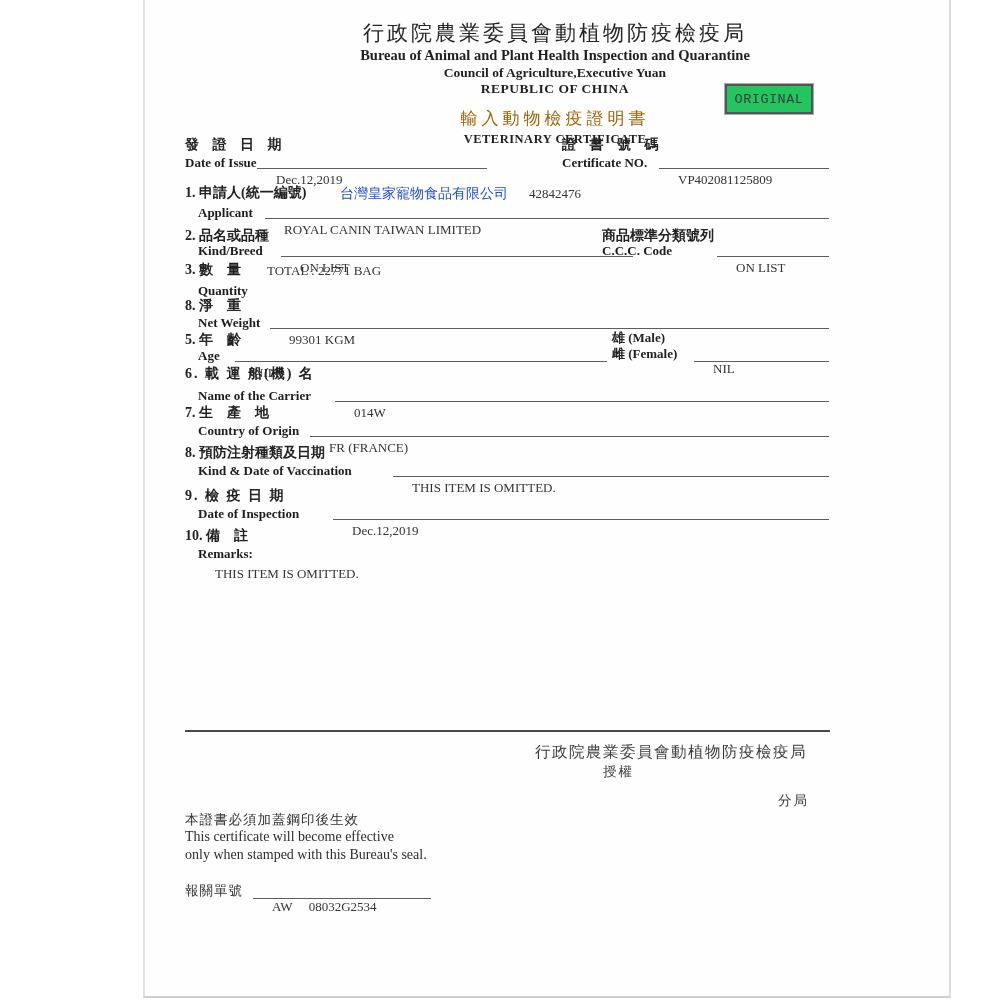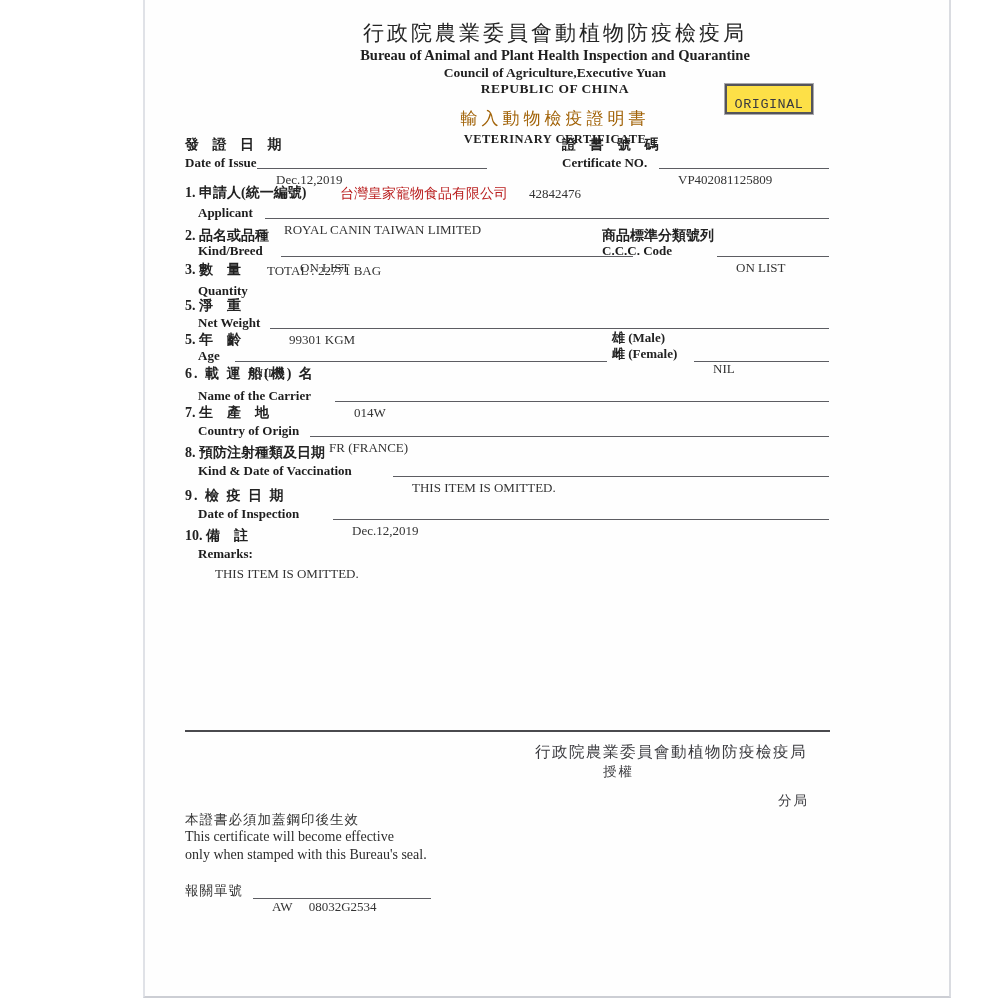--- a/index.html
+++ b/index.html
@@ -12,36 +12,36 @@
     position:absolute;left:143px;top:0;width:808px;height:998px;
     background:#fefefe;box-sizing:border-box;
     border-left:2px solid #e0e2e7;border-right:2px solid #dadce1;border-bottom:2px solid #ccced4;
   }
   .a{position:absolute;white-space:pre;}
   .zh{font-weight:bold;font-size:14px;color:#222;}
   .zh-sp{letter-spacing:5px;}
   .zh-sp2{letter-spacing:2px;}
   .en{font-weight:bold;font-size:13px;color:#1d1d1d;}
   .val{font-size:13px;color:#333;}
-  .valzh{font-size:14px;font-weight:normal;color:#b91c1c;}
+  .valzh{font-size:14px;font-weight:normal;color:#1d4ed8;}
   .ul{border-bottom:1px solid #5c5d62;height:17px;box-sizing:border-box;}
   .ul .val{display:inline-block;padding-left:3px;}
   .hdr{position:absolute;left:0;top:20px;width:100%;text-align:center;padding-left:16px;box-sizing:border-box;}
   .hdr .t1{font-size:21px;letter-spacing:3px;color:#252525;line-height:26px;}
   .hdr .t2{font-size:14.5px;font-weight:bold;line-height:18px;}
   .hdr .t3{font-size:13.5px;font-weight:bold;line-height:17px;}
   .hdr .t4{font-size:13.5px;font-weight:bold;line-height:16px;letter-spacing:0.5px;}
   .hdr .t5{font-size:17px;letter-spacing:4px;line-height:21px;color:#a16207;margin-top:11px;}
   .hdr .t6{font-size:12.5px;font-weight:bold;letter-spacing:0.5px;line-height:15px;margin-top:3px;}
   .stampbox{
     position:absolute;left:580px;top:84px;width:84px;height:26px;
     border:2px solid #54545a;box-shadow:0 0 0 1px #a9a9ae;
-    display:flex;align-items:flex-end;justify-content:center;
+    display:flex;align-items:center;justify-content:center;
     font-family:"Liberation Mono", monospace;font-size:13.5px;color:#3a3a40;letter-spacing:0.5px;
-    background:#fde047;
+    background:#22c55e;
   }
   .sep{position:absolute;left:40px;top:730px;width:645px;border-top:2px solid #4a4a4e;height:0;}
   .ftzh{font-weight:normal;color:#3c3c40;}
 </style>
 </head>
 <body>
 
 <div class="paper">
 
   <div class="hdr">
@@ -83,21 +83,21 @@
   </div>
   <div class="a en" style="left:457px;top:243px;">C.C.C. Code</div>
   <div class="a ul" style="left:572px;top:240px;width:112px;">
     <span class="val">ON LIST</span>
   </div>
 
   <div class="a zh" style="left:40px;top:261px;">3. 數　量</div>
   <div class="a val" style="left:122px;top:263px;">TOTAL : 22771 BAG</div>
   <div class="a en" style="left:53px;top:283px;">Quantity</div>
 
-  <div class="a zh" style="left:40px;top:297px;">5. 淨　重</div>
+  <div class="a zh" style="left:40px;top:297px;">8. 淨　重</div>
   <div class="a en" style="left:53px;top:315px;">Net Weight</div>
   <div class="a ul" style="left:125px;top:312px;width:559px;">
     <span class="val">99301 KGM</span>
   </div>
 
   <div class="a zh" style="left:40px;top:331px;">5. 年　齡</div>
   <div class="a zh" style="left:467px;top:329px;font-size:13px;">雄 (Male)</div>
   <div class="a zh" style="left:467px;top:345px;font-size:13px;">雌 (Female)</div>
   <div class="a en" style="left:53px;top:348px;">Age</div>
   <div class="a ul" style="left:90px;top:345px;width:372px;">

